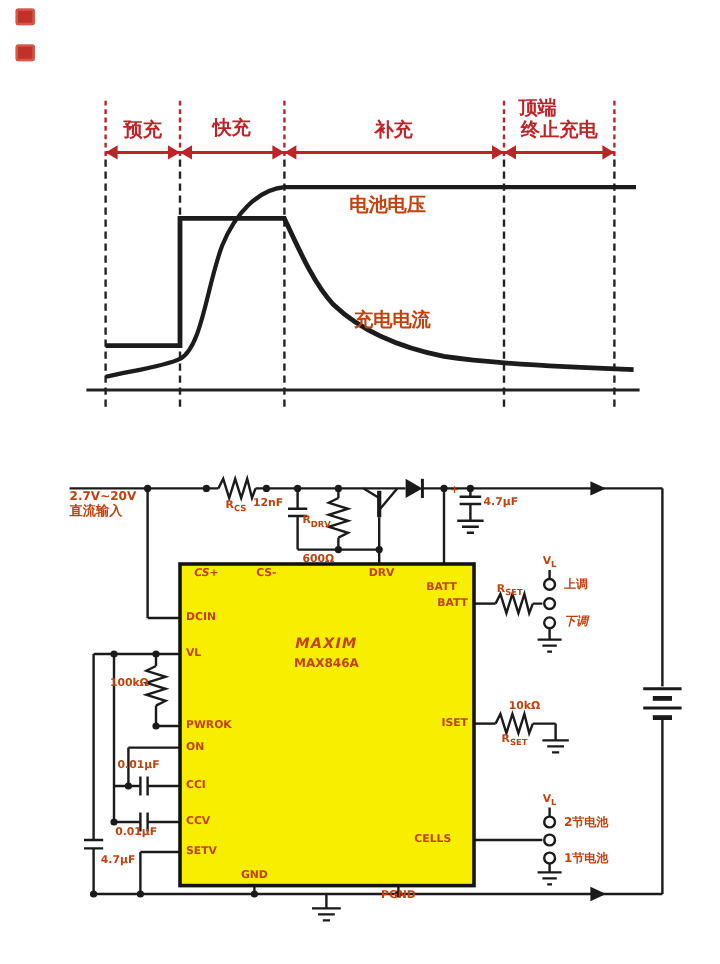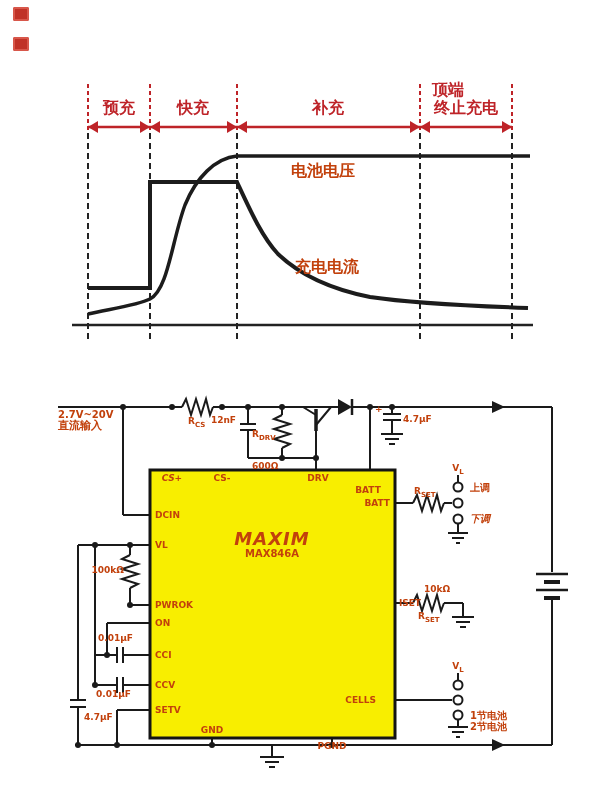--- a/index.html
+++ b/index.html
@@ -9,21 +9,21 @@
   .lb{position:absolute;color:#c2410c;white-space:nowrap;line-height:1;
       font-family:"DejaVu Sans",sans-serif;}
   .b{font-weight:bold;}
   .red{color:#be2328;}
   .cx{transform:translateX(-50%);}
   .rx{transform:translateX(-100%);}
   .f16{font-size:16px;}
   .f11{font-size:11px;margin-top:29px;}
   .f10{font-size:10px;}
   .f9{font-size:9px;}
-  .logo{font-size:18px;font-style:italic;font-weight:bold;letter-spacing:1px;}
+  .logo{font-size:12px;font-style:italic;font-weight:bold;letter-spacing:1px;}
   sub{font-size:7px;line-height:0;}
   .mark{position:absolute;width:16px;height:14px;background:#c03227;border-radius:2px;
         box-shadow:inset 0 0 0 2px #d8574a;}
 </style>
 </head>
 <body>
 
 <div class="stage">
 
   <svg width="600" height="803" viewBox="0 0 600 803">
@@ -197,39 +197,39 @@
   <div class="lb b f9" style="left:96px;top:690px;">0.01µF</div>
   <div class="lb b f9" style="left:84px;top:713px;">4.7µF</div>
 
   <div class="lb b f9" style="left:414px;top:487px;"><span>R</span><sub>SET</sub></div>
   <div class="lb b f9 cx" style="left:458px;top:464px;"><span>V</span><sub>L</sub></div>
   <div class="lb b f10" style="left:470px;top:483px;">上调</div>
   <div class="lb b f10" style="left:470px;top:514px;font-style:italic;">下调</div>
   <div class="lb b f9" style="left:424px;top:585px;">10kΩ</div>
   <div class="lb b f9" style="left:418px;top:612px;"><span>R</span><sub>SET</sub></div>
   <div class="lb b f9 cx" style="left:458px;top:662px;"><span>V</span><sub>L</sub></div>
-  <div class="lb b f10" style="left:470px;top:722px;">2节电池</div>
+  <div class="lb b f10" style="left:470px;top:681px;">2节电池</div>
   <div class="lb b f10" style="left:470px;top:711px;">1节电池</div>
 
   <div class="lb logo cx" style="left:272px;top:530px;">MAXIM</div>
   <div class="lb b f10 cx" style="left:272px;top:549px;">MAX846A</div>
 
   <div class="lb b f9 cx" style="left:172px;top:474px;font-style:italic;">CS+</div>
   <div class="lb b f9 cx" style="left:222px;top:474px;">CS-</div>
   <div class="lb b f9 cx" style="left:318px;top:474px;">DRV</div>
   <div class="lb b f9 cx" style="left:368px;top:486px;">BATT</div>
 
   <div class="lb b f9" style="left:155px;top:511px;">DCIN</div>
   <div class="lb b f9" style="left:155px;top:541px;">VL</div>
   <div class="lb b f9" style="left:155px;top:601px;">PWROK</div>
   <div class="lb b f9" style="left:155px;top:619px;">ON</div>
   <div class="lb b f9" style="left:155px;top:651px;">CCI</div>
   <div class="lb b f9" style="left:155px;top:681px;">CCV</div>
   <div class="lb b f9" style="left:155px;top:706px;">SETV</div>
 
   <div class="lb b f9 rx" style="left:390px;top:499px;">BATT</div>
-  <div class="lb b f9 rx" style="left:390px;top:599px;margin-left:31px;">ISET</div>
+  <div class="lb b f9 rx" style="left:390px;top:599px;">ISET</div>
   <div class="lb b f9 rx" style="left:376px;top:696px;">CELLS</div>
 
   <div class="lb b f9 cx" style="left:212px;top:726px;">GND</div>
   <div class="lb b f9 cx" style="left:332px;top:742px;">PGND</div>
 
 </div>
 
 </body></html>

